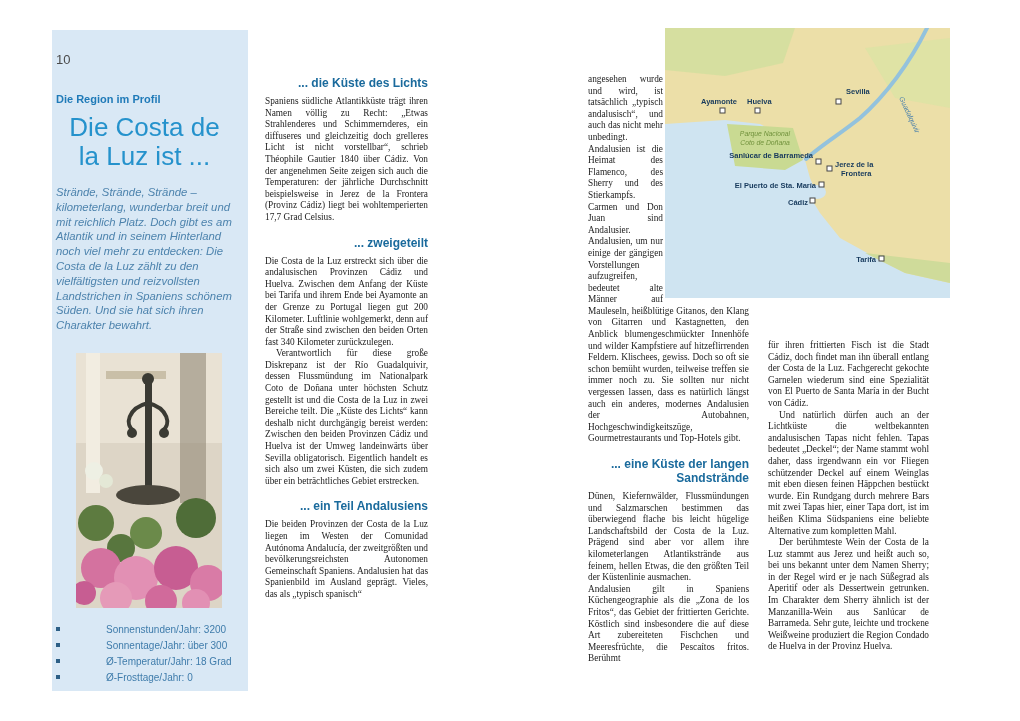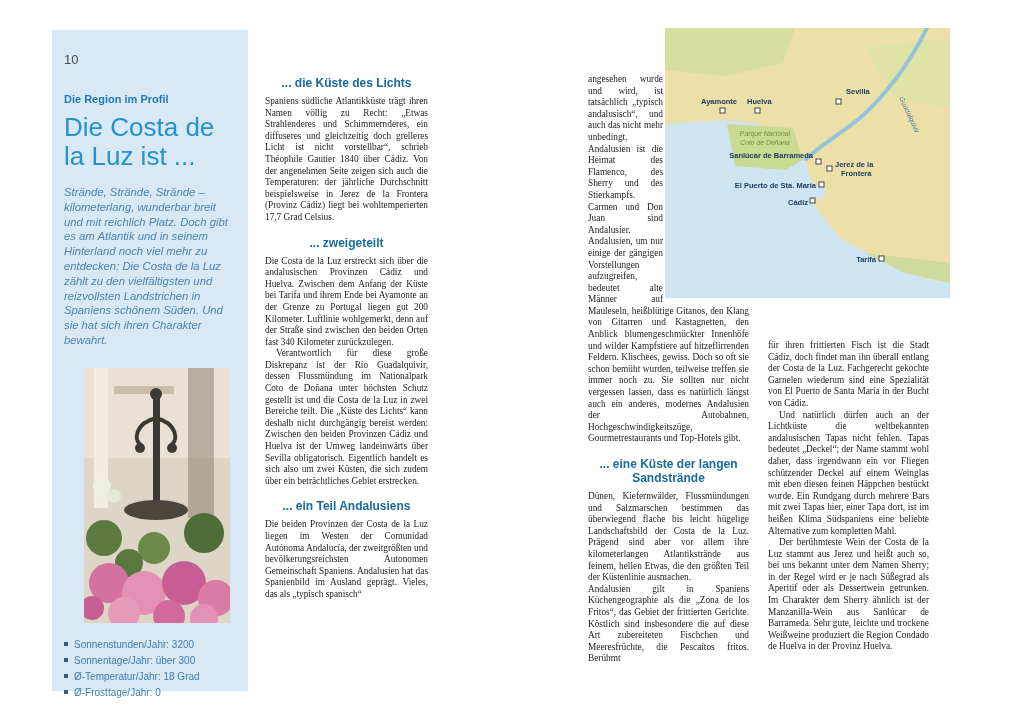--- a/index.html
+++ b/index.html
@@ -1,39 +1,39 @@
 <!DOCTYPE html>
 <html lang="de"><head>
 <meta charset="utf-8">
 <style>
   html,body{margin:0;padding:0;background:#ffffff;}
   .page{position:relative;width:1020px;height:721px;background:#ffffff;overflow:hidden;
         font-family:"Liberation Sans",sans-serif;}
 
   
   .sidebar{position:absolute;left:52px;top:30px;width:196px;height:661px;
-           background:#d9e8f5;box-sizing:border-box;padding:22px 15px 0 12px;}
+           background:#d9e8f5;box-sizing:border-box;padding:22px 15px 0 4px;}
   .pagenum{font-size:13px;color:#4a4a4a;margin:0 0 26px 0;}
   .kicker{font-size:11px;font-weight:bold;color:#1f7ab8;margin:0 0 8px 0;}
   .title{font-size:26px;line-height:29px;color:#2592cc;white-space:pre-line;
-         margin:0 0 14px 0;font-weight:400;}
+         margin:0 0 14px 0;font-weight:400;text-align:center;}
   .intro{font-size:11.3px;line-height:14.8px;color:#4d83ad;margin:0 0 20px 0;font-style:italic;}
   .photo{margin-left:20px;width:146px;height:255px;display:block;}
   .facts{list-style:none;margin:16px 0 0 0;padding:0;}
-  .facts li{font-size:10px;color:#3f7cab;margin-bottom:5px;display:flex;align-items:center;}
+  .facts li{font-size:10px;color:#3f7cab;margin-bottom:5px;display:flex;align-items:center;gap:40px;}
   .facts .sq{width:4px;height:4px;background:#2d5f86;margin-right:6px;flex:none;}
 
   
   .col{position:absolute;font-family:"Liberation Serif",serif;font-size:9.3px;
        line-height:11.6px;color:#1c1c1c;text-align:justify;
        hyphens:auto;-webkit-hyphens:auto;overflow-wrap:break-word;}
   .col p{margin:0;}
   .col p.indent{text-indent:11px;}
   .colhead{font-family:"Liberation Sans",sans-serif;font-size:12px;font-weight:bold;
-           color:#1a6a9c;margin:12px 0 6px 0;text-align:center;line-height:14px;}
+           color:#1a6a9c;margin:12px 0 6px 0;text-align:right;line-height:14px;}
   .colhead.first{margin-top:0;}
   #col1{left:265px;top:76px;width:163px;}
   #col2{left:588px;top:74px;width:161px;}
   #col3{left:768px;top:300px;width:161px;margin-top:40px;}
   .map-spacer{float:right;width:86px;height:226px;}
 
   
   .map{position:absolute;left:665px;top:28px;width:285px;height:270px;}
   .map text{font-family:"Liberation Sans",sans-serif;font-size:7.5px;font-weight:bold;fill:#16395c;}
   .map text.park{font-style:italic;font-weight:normal;font-size:6.8px;fill:#71923c;text-anchor:middle;}

